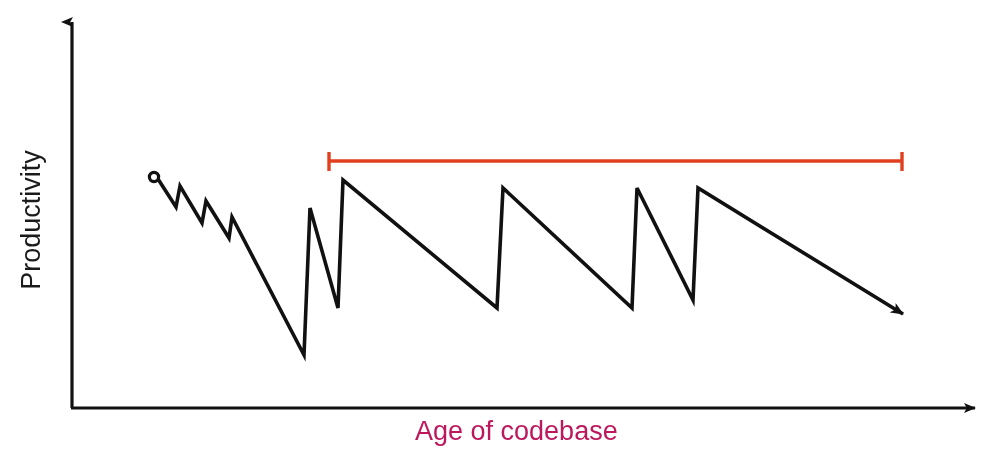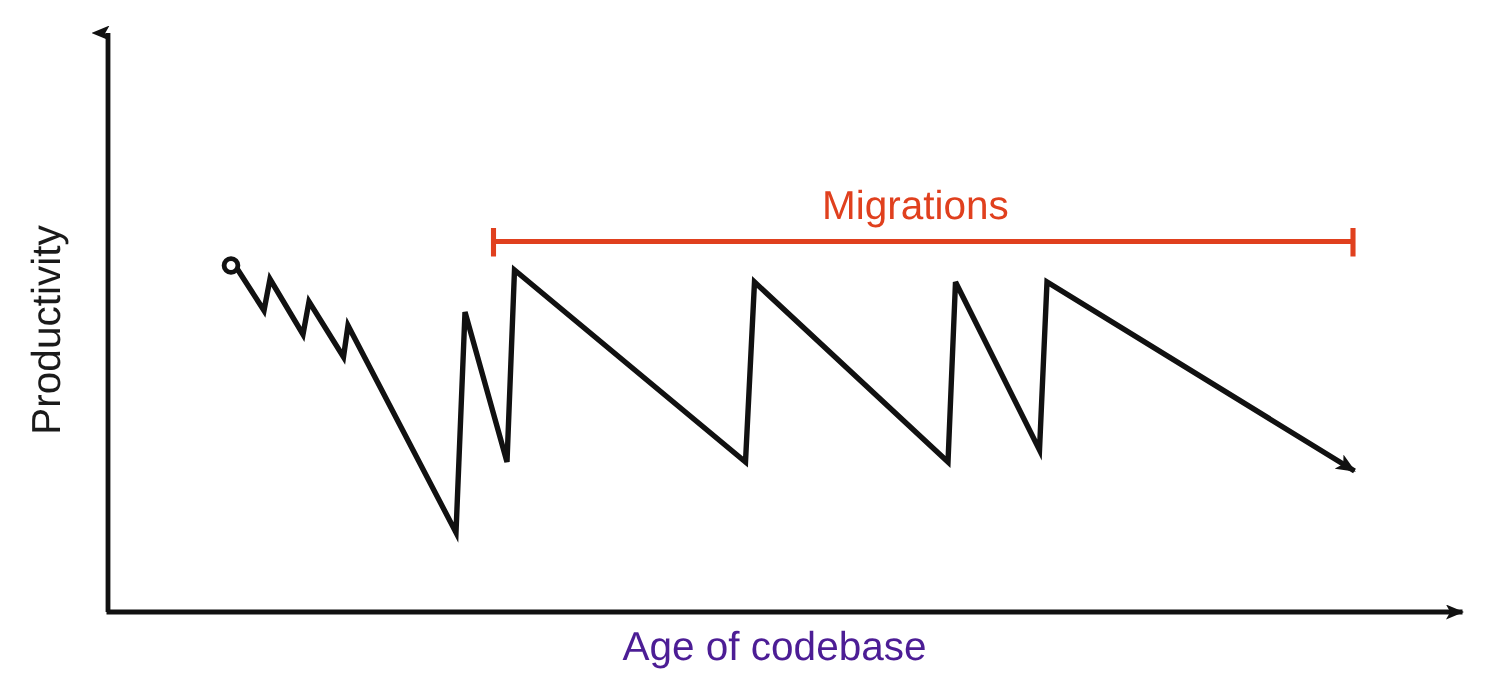--- a/index.html
+++ b/index.html
@@ -104,17 +104,16 @@
                 693,300
                 698,188
                 903,314" fill="none" stroke="#111111" stroke-width="3.6" stroke-linejoin="miter" stroke-linecap="butt" marker-end="url(#curve-arrow-end)"></polyline>
 
       <circle cx="154" cy="177" r="4.6" fill="#ffffff" stroke="#111111" stroke-width="3.2"></circle>
     </g>
   </svg>
 
   <div class="axis-label" id="y-axis-label" style="color: rgb(26, 26, 26);">Productivity</div>
 
-  <div class="axis-label" id="x-axis-label" style="color: #4c1d95;">Age of codebase</div>
+  <div class="axis-label" id="x-axis-label" style="color: #be185d;">Age of codebase</div>
 
-  <div id="migrations-label" style="color: rgb(224, 64, 30);">Migrations</div>
 
 </div>
 
 </body></html>

